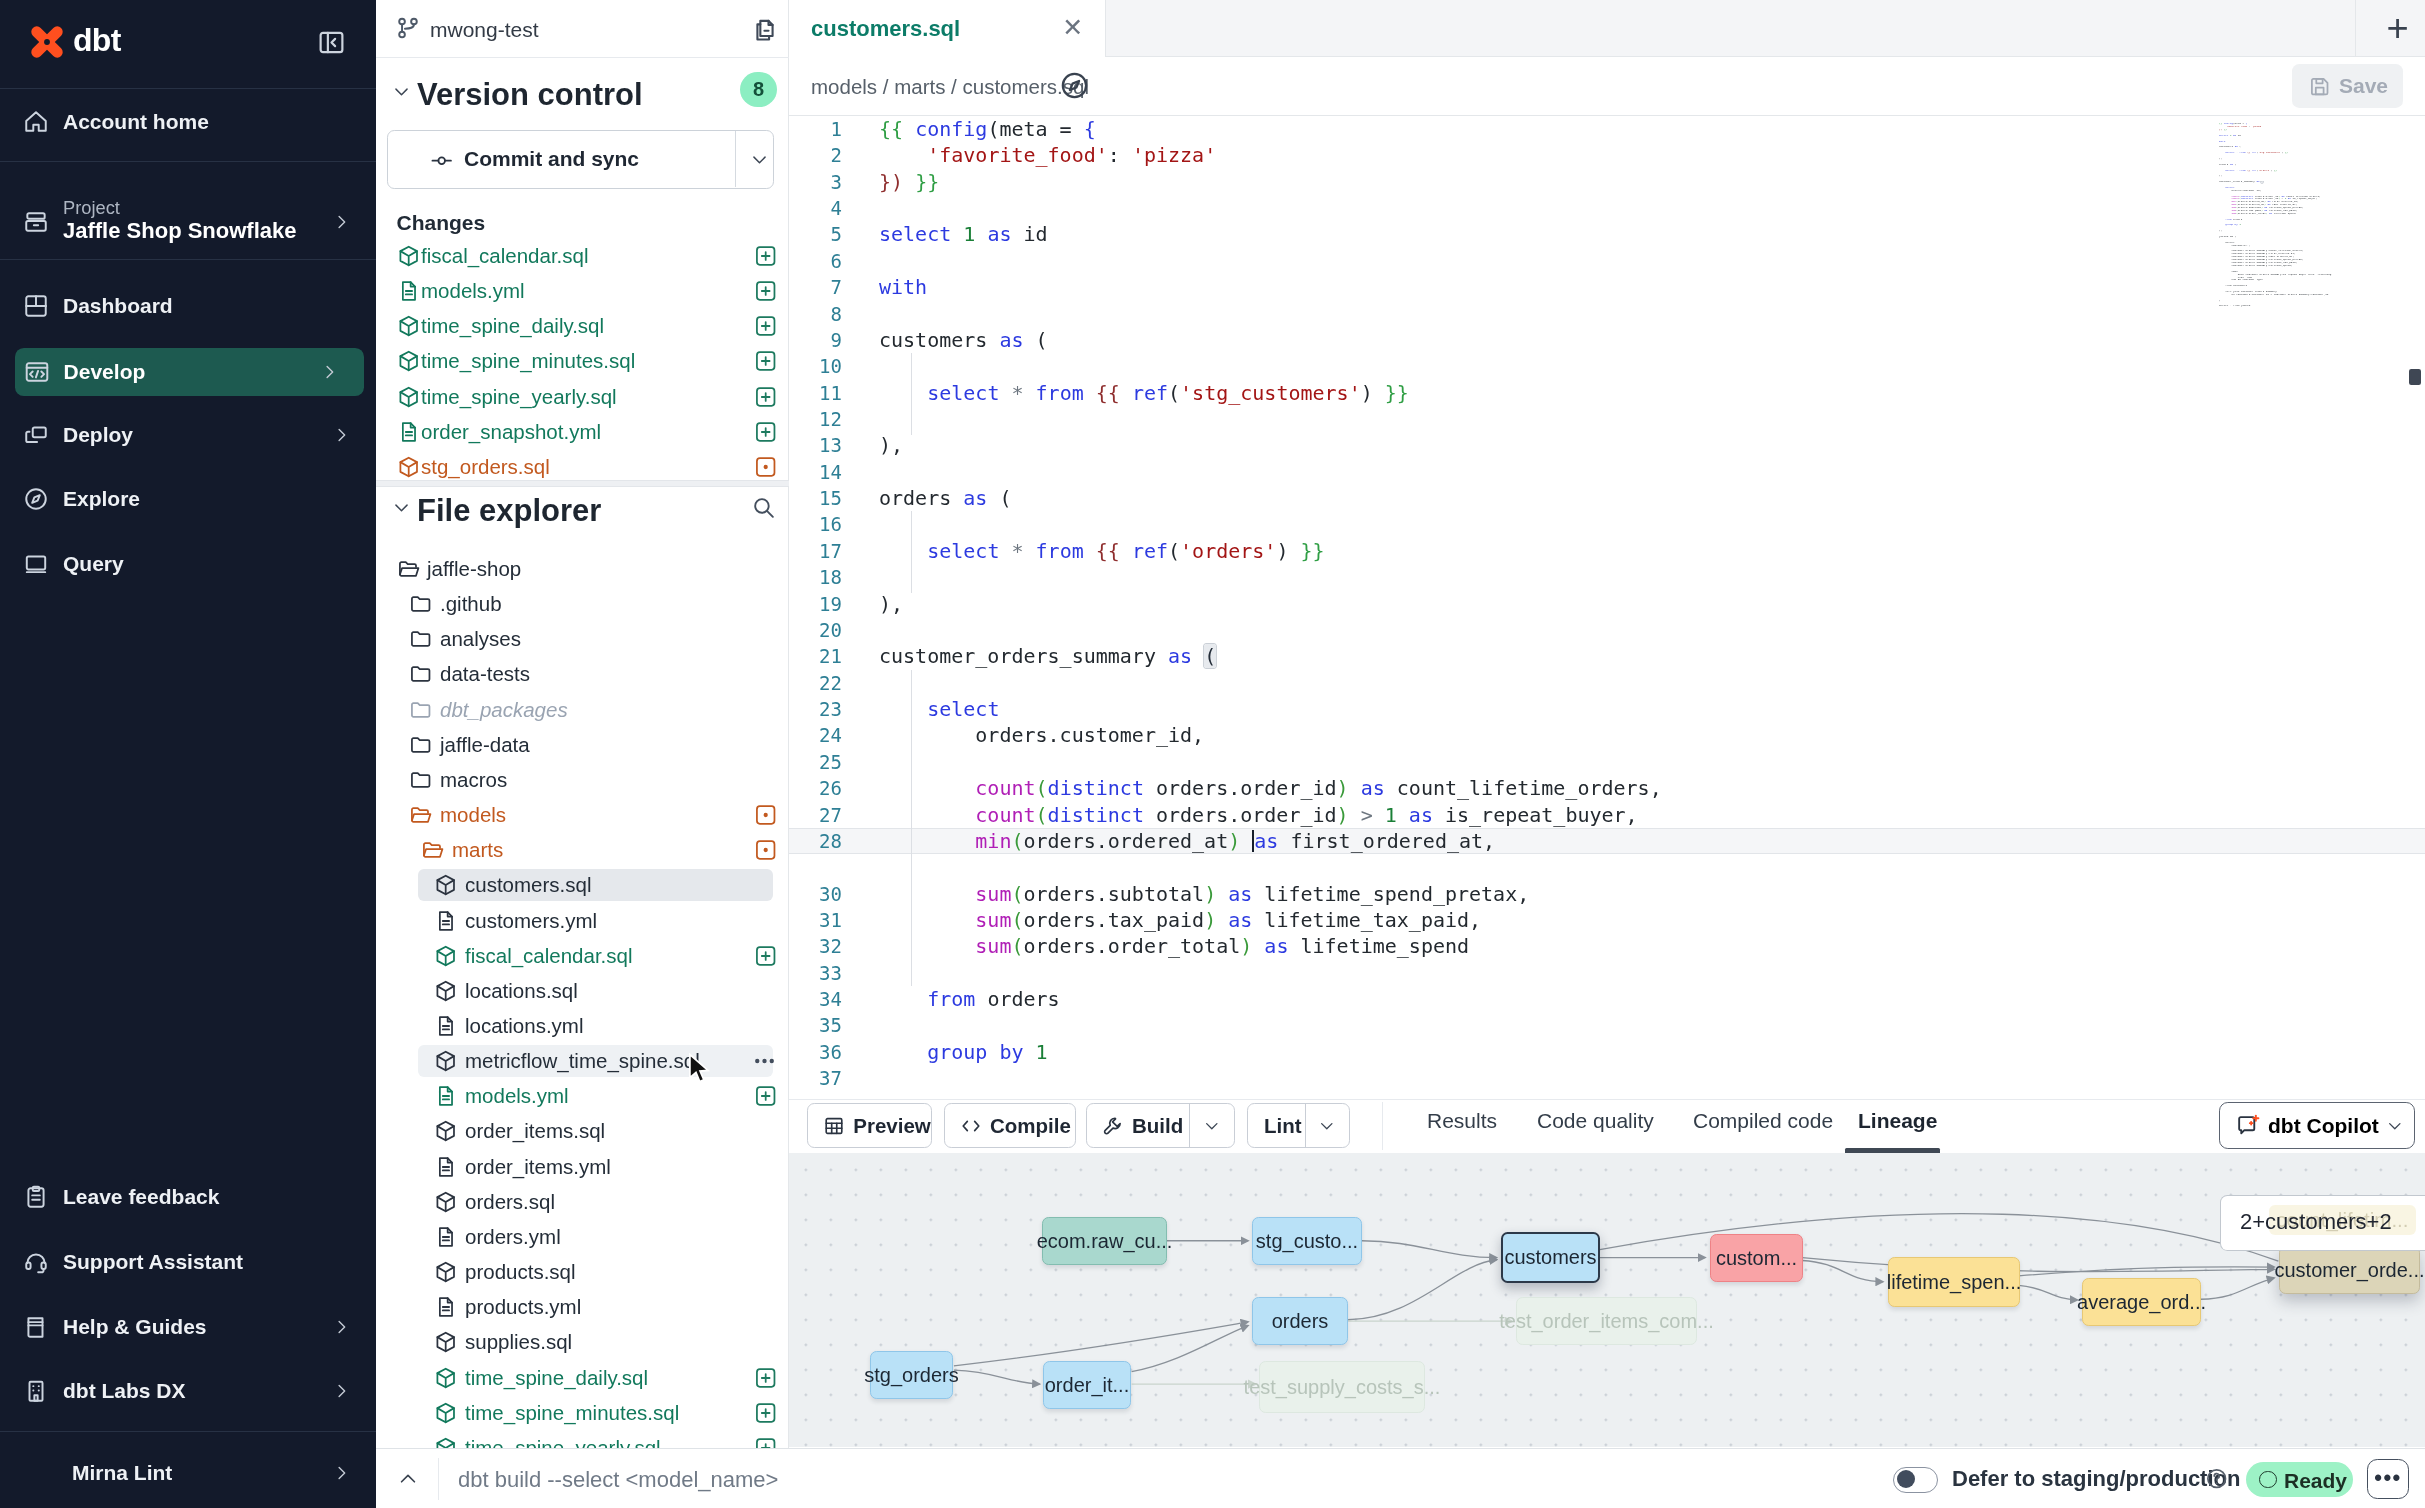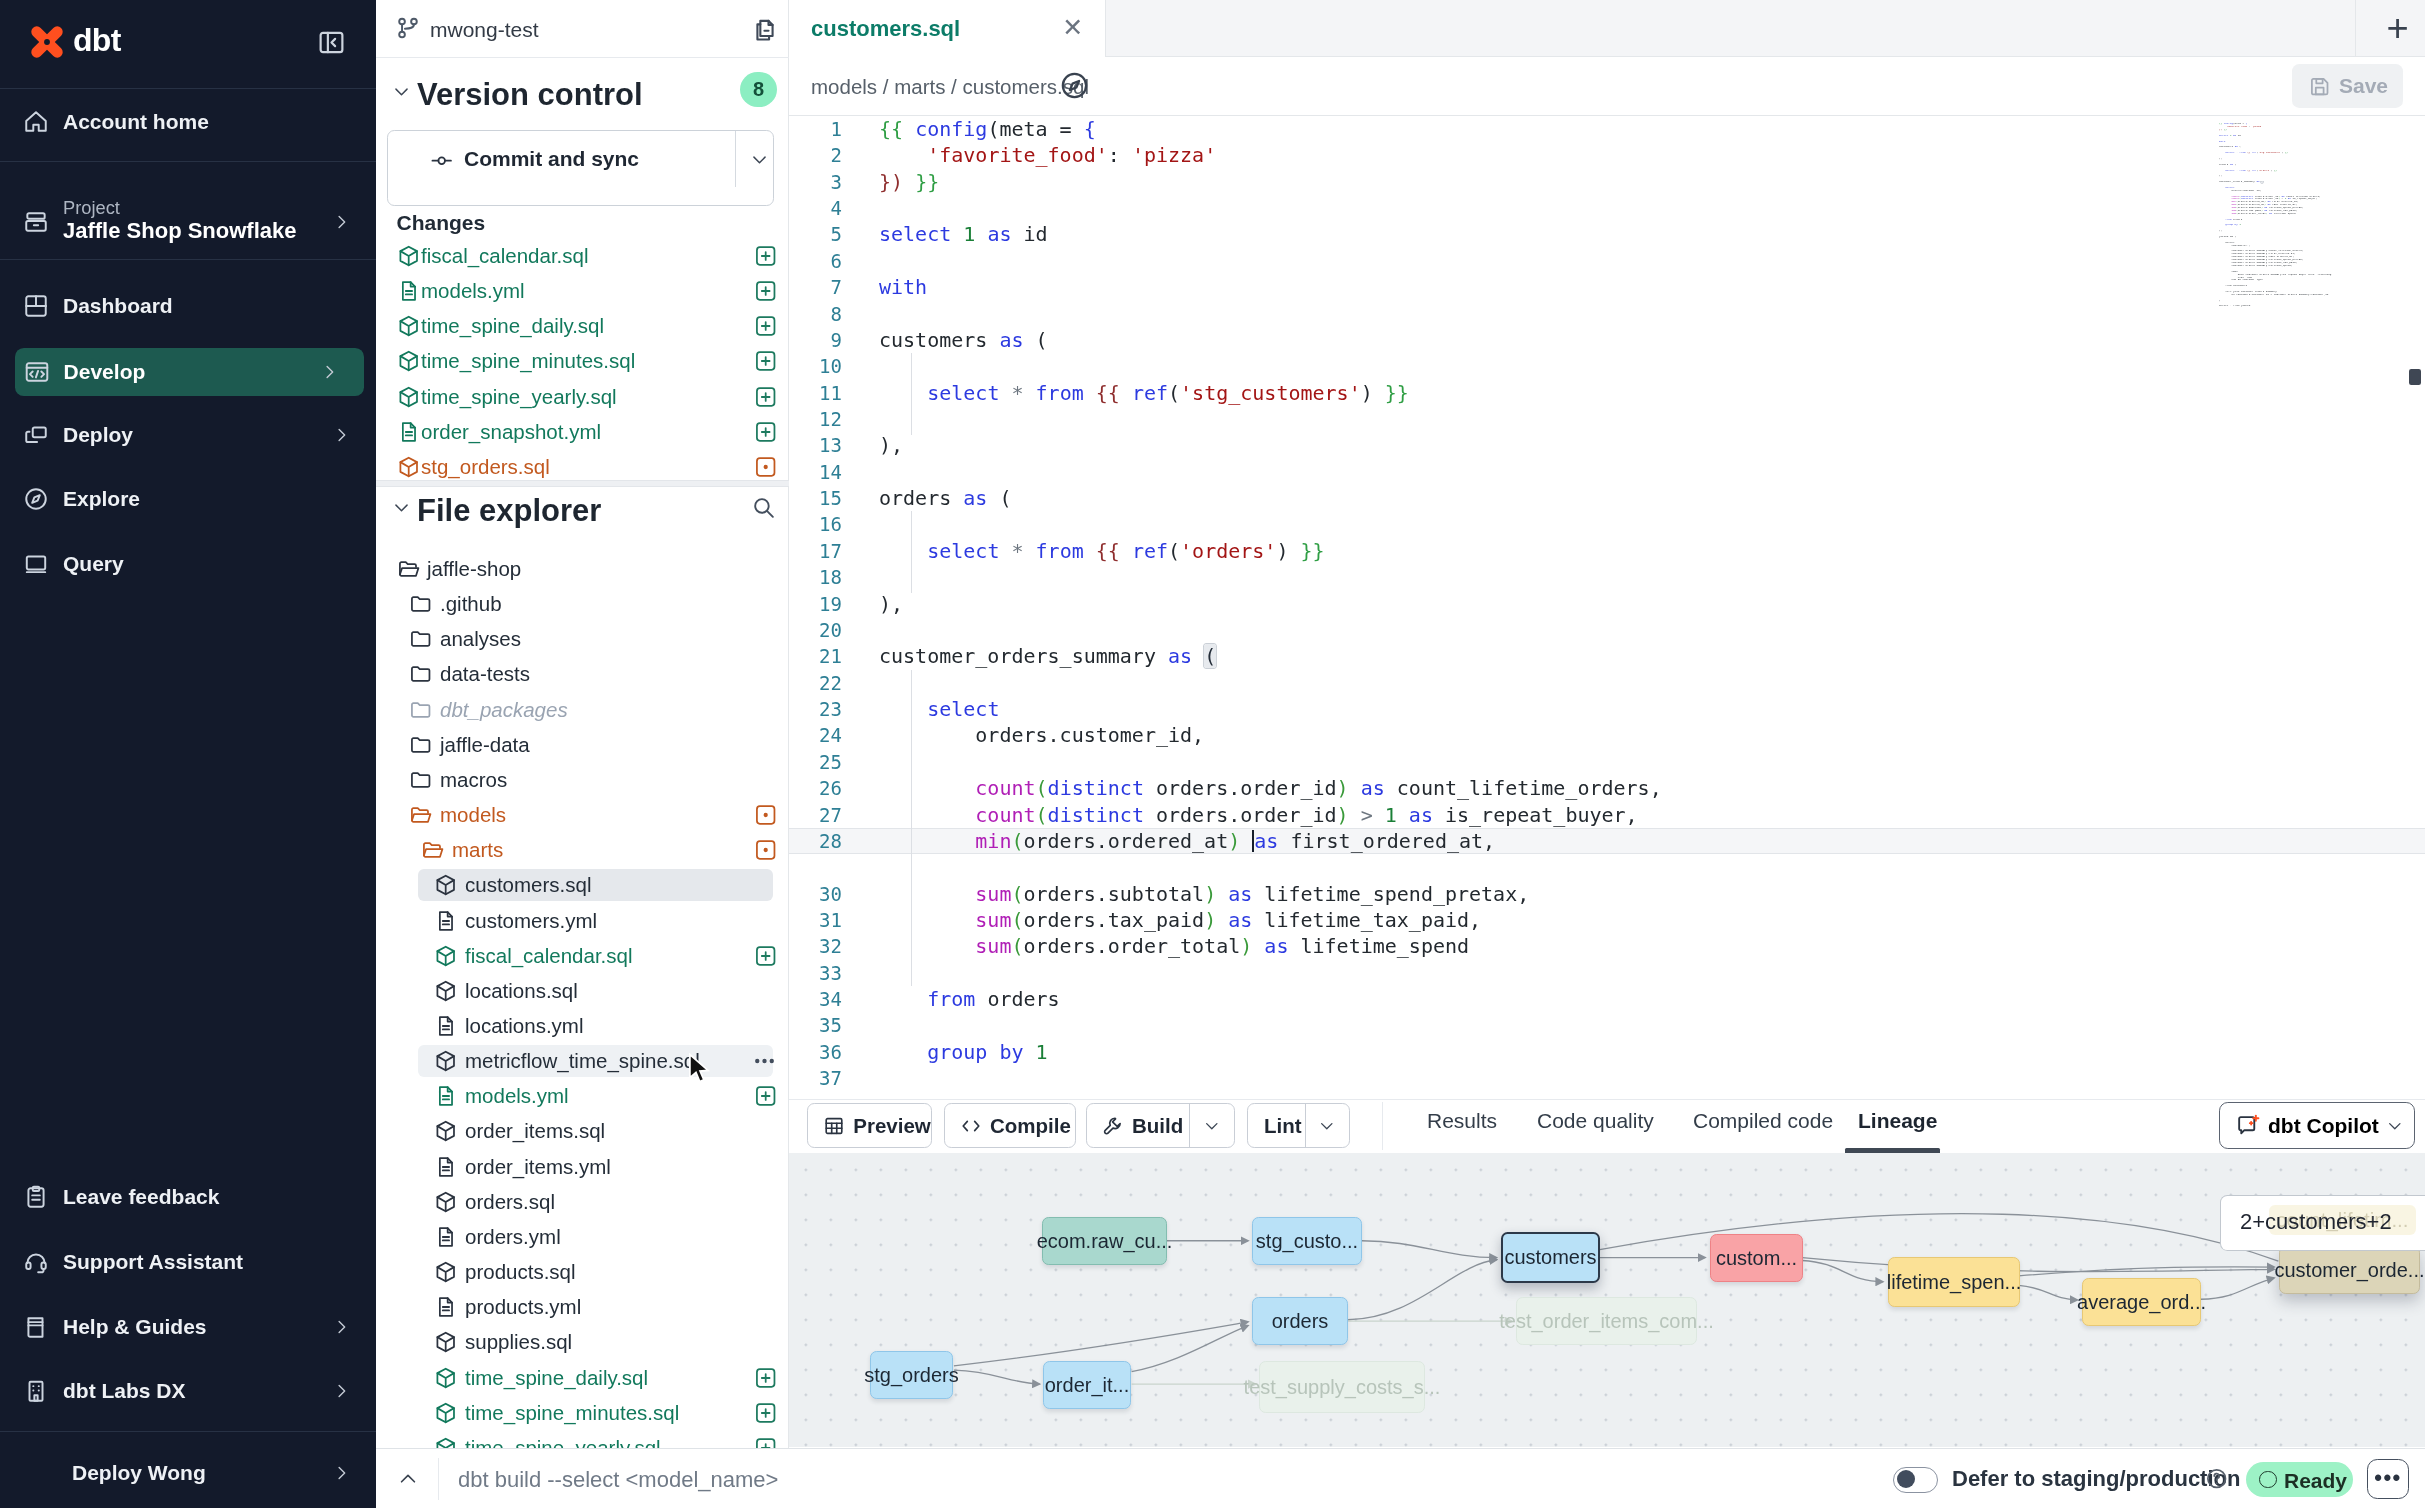--- a/index.html
+++ b/index.html
@@ -34,21 +34,21 @@
   .p-row-border{position:absolute;left:0;width:413px;height:0.7px;background:#e7eaee;}
   .branch-row{position:absolute;left:0;top:0;width:413px;height:57px;}
   .branch-icon{position:absolute;left:19px;top:15.4px;width:26px;height:26px;color:#4e5968;}
   .branch-name{position:absolute;left:54px;top:17.6px;font-size:21px;color:#333b46;}
   .copy-icon{position:absolute;left:375px;top:14.6px;width:28px;height:28px;color:#3f4958;}
   .sec-head{position:absolute;left:0;width:413px;height:37px;}
   .sec-chev{position:absolute;left:16px;top:8.8px;width:19px;height:19px;color:#3c4654;}
   .sec-title{position:absolute;left:41px;top:4.4px;font-size:31px;font-weight:700;color:#1e2630;}
   .badge-8{position:absolute;left:364px;top:-0.7px;width:37px;height:35px;border-radius:18.3px;background:#8ceec2;
            color:#14503a;font-size:20px;font-weight:700;text-align:center;line-height:35px;}
-  .commit-btn{position:absolute;left:11px;top:130px;width:387px;height:76px;border:1.1px solid #ccd2d9;border-radius:7.3px;background:#fff;box-sizing:border-box;}
+  .commit-btn{position:absolute;left:11px;top:130px;width:387px;height:59px;border:1.1px solid #ccd2d9;border-radius:7.3px;background:#fff;box-sizing:border-box;}
   .commit-icon{position:absolute;left:42px;top:17.6px;width:23.4px;height:23.4px;color:#2a3340;}
   .commit-label{position:absolute;left:76px;top:16px;font-size:21px;font-weight:600;color:#1f2733;}
   .commit-split{position:absolute;left:347px;top:0;width:0.7px;height:56px;background:#d5dae0;}
   .commit-chev{position:absolute;left:362px;top:19px;width:19px;height:19px;color:#3c4654;}
   .changes-label{position:absolute;left:20.5px;top:211px;font-size:21px;font-weight:700;color:#212b36;}
   .changes-list{position:absolute;left:0;top:238px;width:413px;height:242px;overflow:hidden;}
   .sec-band{position:absolute;left:0;top:480px;width:413px;height:6.6px;background:#eef0f3;border-top:0.7px solid #e3e6ea;border-bottom:0.7px solid #e3e6ea;box-sizing:border-box;}
   .fe-head{top:489px;}
   .fe-search{position:absolute;left:375px;top:5.9px;width:25px;height:25px;color:#434e5d;}
   .tree{position:absolute;left:0;top:551px;width:413px;height:897px;overflow:hidden;}
@@ -313,21 +313,21 @@
       <span class="sbl">dbt Labs DX</span>
       <span class="sbc">
           <svg class="ic" width="19" height="19" viewBox="0 0 24 24">
             <polyline points="9 5 16 12 9 19"></polyline>
           </svg>
         </span>
     </div>
     <div class="sb-div" style="top:1431px"></div>
 
     <div class="sb-item" style="top:1449px">
-      <span class="sbl" style="left:448px">Deploy Wong</span>
+      <span class="sbl" style="left:448px">Mirna Lint</span>
       <span class="sbc">
           <svg class="ic" width="19" height="19" viewBox="0 0 24 24">
             <polyline points="9 5 16 12 9 19"></polyline>
           </svg>
         </span>
     </div>
     <div class="avatar"></div>
   </aside>
 
   <section class="panel">

